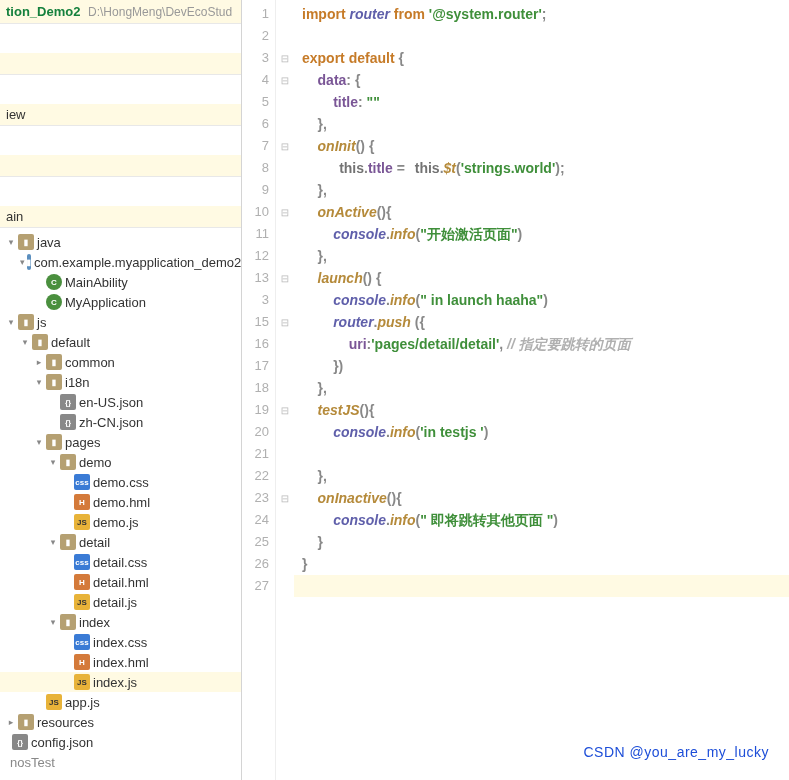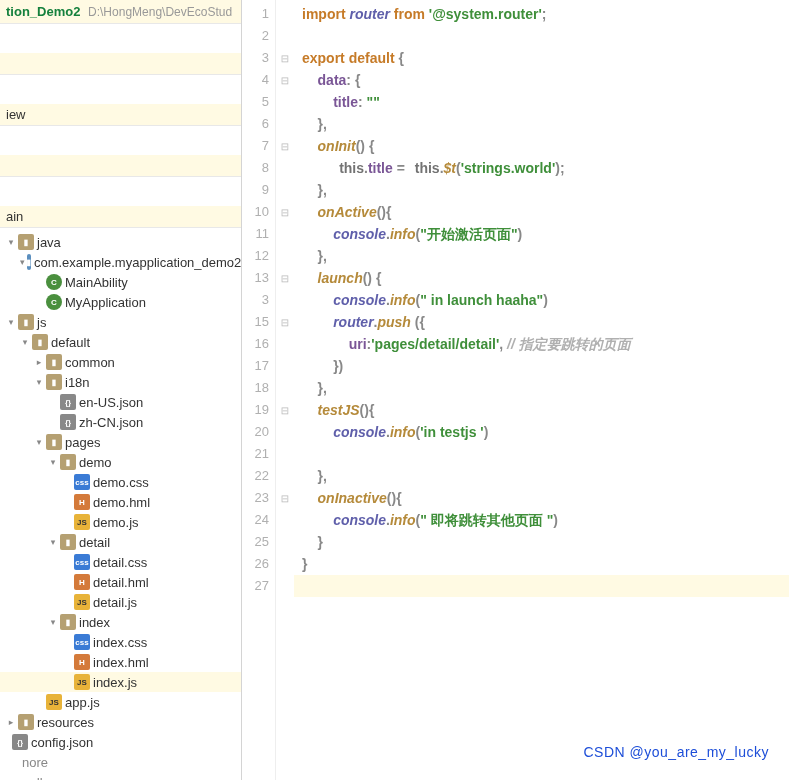--- a/index.html
+++ b/index.html
@@ -185,20 +185,24 @@
       </div>
       <div class="node" style="padding-left: 6px;">
         <span class="arrow">▸</span>
         <span class="ic ic-folder">▮</span>
         <span class="lbl">resources</span>
       </div>
       <div class="node" style="padding-left: 0px;">
         <span class="arrow"></span>
         <span class="ic ic-json">{}</span>
         <span class="lbl">config.json</span>
+      </div>
+      <div class="node" style="padding-left: 0px;">
+        <span class="arrow"></span>
+        <span class="lbl gray">nosTest</span>
       </div>
       <div class="node" style="padding-left: 12px;">
         <span class="arrow"></span>
         <span class="lbl gray">nore</span>
       </div>
       <div class="node" style="padding-left: 0px;">
         <span class="arrow"></span>
         <span class="lbl gray">.gradle</span>
       </div>
     </div>

